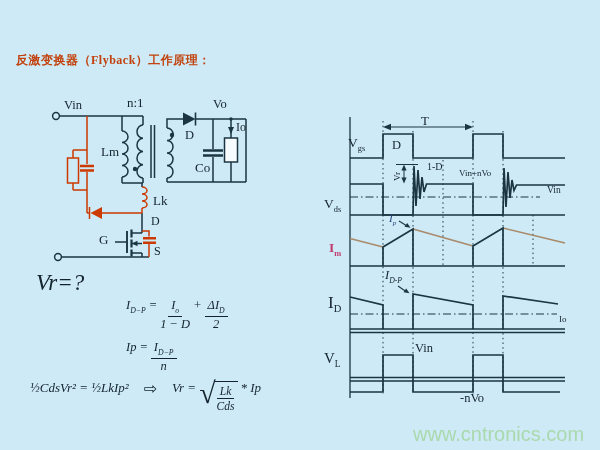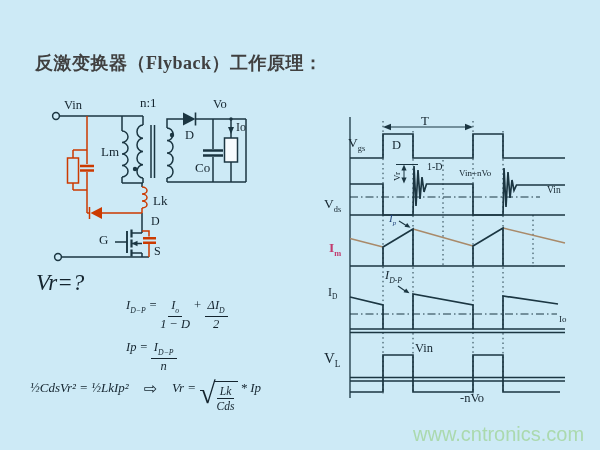--- a/index.html
+++ b/index.html
@@ -88,38 +88,38 @@
         <path d="M383,127 l8,-3.2 v6.4 Z"></path>
         <path d="M473,127 l-8,-3.2 v6.4 Z"></path>
         <path d="M404,164.5 l-2.6,6 h5.2 Z"></path>
         <path d="M404,183.5 l-2.6,-6 h5.2 Z"></path>
         <path d="M410.5,227.8 l-6,-1 l2.7,-3.8 Z"></path>
         <path d="M409.5,293.3 l-6,-1 l2.7,-3.8 Z"></path>
       </g>
     </g>
   </svg>
 
-  <div class="lbl title" style="left:35px;top:54px;font-size:18px;color:#404040;">反激变换器（Flyback）工作原理：</div>
+  <div class="lbl title" style="left:16px;top:54px;font-size:12px;color:#c2410c;">反激变换器（Flyback）工作原理：</div>
 
   <div class="lbl" style="left:64px;top:99px;font-size:12.5px;">Vin</div>
-  <div class="lbl" style="left:140px;top:96px;font-size:13px;">n:1</div>
+  <div class="lbl" style="left:127px;top:96px;font-size:13px;">n:1</div>
   <div class="lbl" style="left:213px;top:98px;font-size:12.5px;">Vo</div>
   <div class="lbl" style="left:236px;top:121px;font-size:12px;">Io</div>
   <div class="lbl" style="left:101px;top:145px;font-size:13px;">Lm</div>
   <div class="lbl" style="left:153px;top:194px;font-size:13px;">Lk</div>
   <div class="lbl" style="left:185px;top:129px;font-size:12.5px;">D</div>
   <div class="lbl" style="left:195px;top:161px;font-size:13px;">Co</div>
   <div class="lbl" style="left:151px;top:215px;font-size:12px;">D</div>
   <div class="lbl" style="left:99px;top:233px;font-size:13px;">G</div>
   <div class="lbl" style="left:154px;top:245px;font-size:12px;">S</div>
 
   <div class="lbl" style="left:324px;top:136px;font-size:13.5px;margin-left:24px;"><span>V</span><sub>gs</sub></div>
   <div class="lbl" style="left:324px;top:197px;font-size:13.5px;"><span>V</span><sub>ds</sub></div>
   <div class="lbl" style="left:329px;top:241px;font-size:13.5px;color:#c23b6e;font-weight:bold;"><span>I</span><sub>m</sub></div>
-  <div class="lbl" style="left:328px;top:286px;font-size:12px;"><span>I</span><sub>D</sub></div>
+  <div class="lbl" style="left:328px;top:294px;font-size:17px;"><span>I</span><sub>D</sub></div>
   <div class="lbl" style="left:324px;top:351px;font-size:15px;"><span>V</span><sub>L</sub></div>
 
   <div class="lbl" style="left:421px;top:114px;font-size:13px;">T</div>
   <div class="lbl" style="left:392px;top:139px;font-size:12.5px;">D</div>
   <div class="lbl" style="left:427px;top:154px;font-size:10px;margin-top:8px;">1-D</div>
   <div class="lbl rot" style="left:393px;top:181px;font-size:9px;">Vr</div>
   <div class="lbl" style="left:459px;top:169px;font-size:9px;">Vin+nVo</div>
   <div class="lbl" style="left:547px;top:186px;font-size:9.5px;">Vin</div>
   <div class="lbl ital" style="left:389px;top:213px;font-size:11px;color:#23457c;"><span>I</span><sub>p</sub></div>
   <div class="lbl ital" style="left:385px;top:269px;font-size:12.5px;"><span>I</span><sub>D-P</sub></div>

